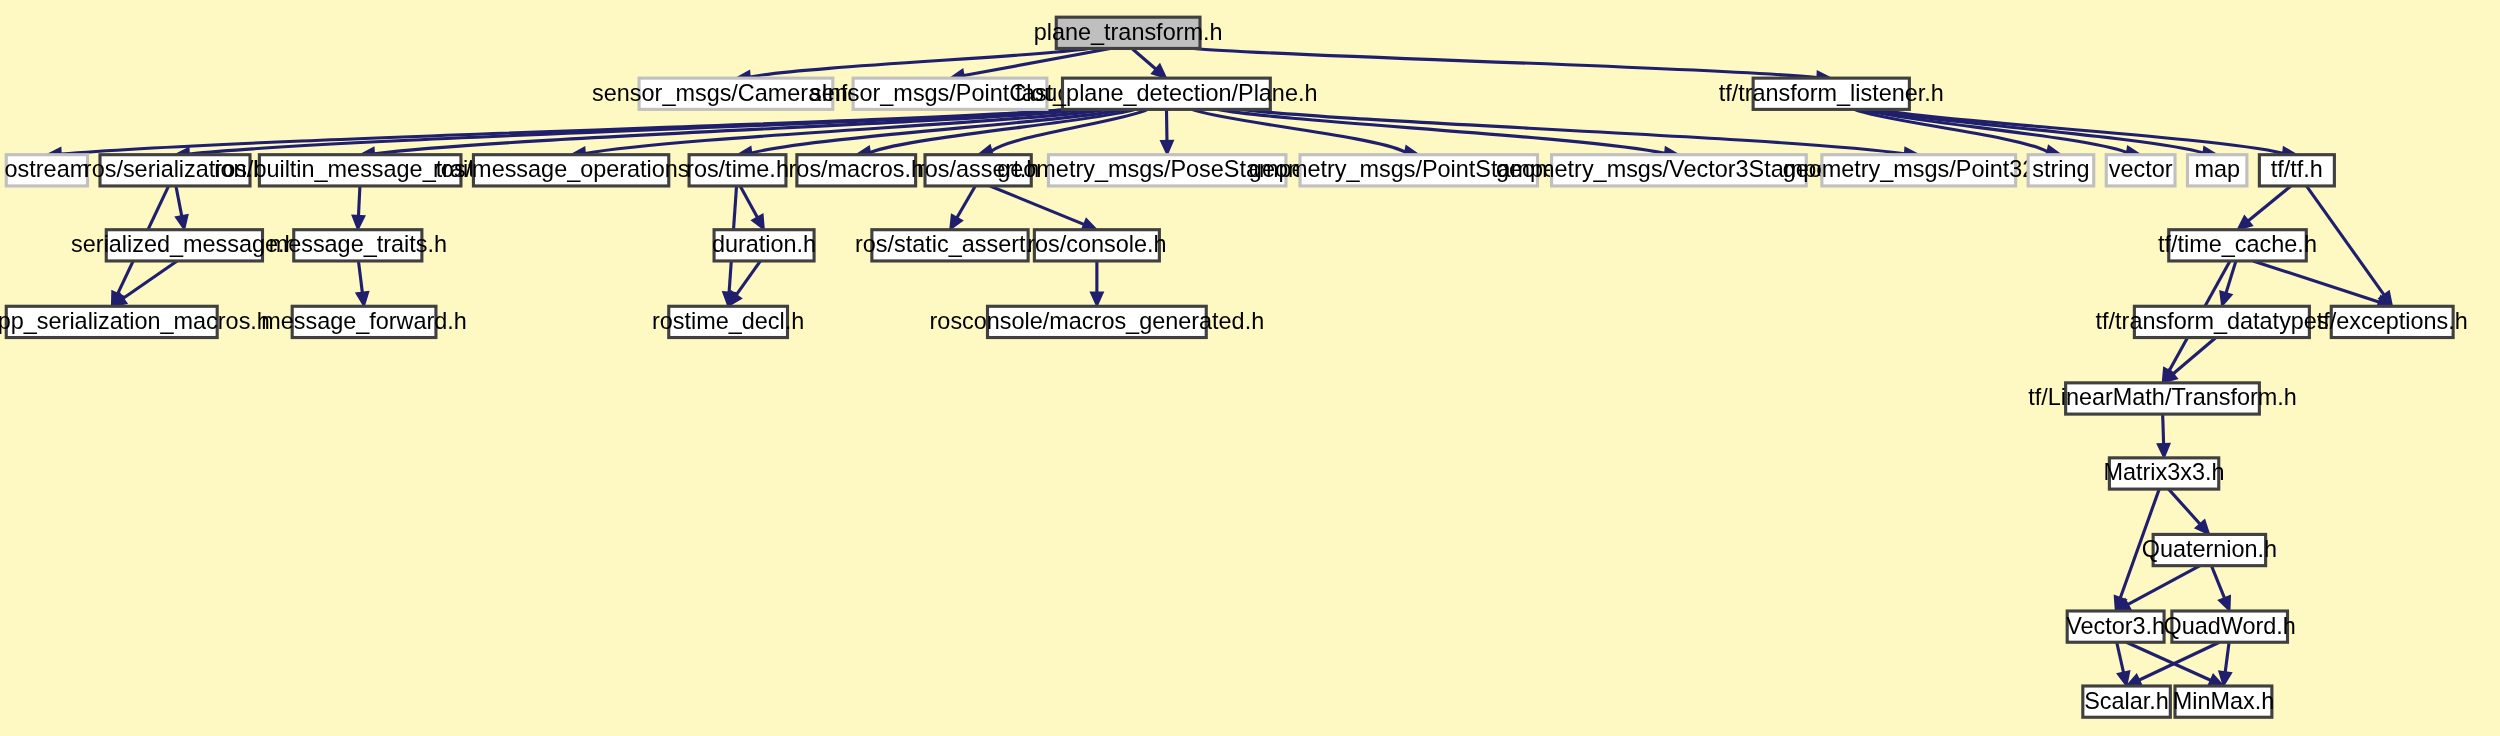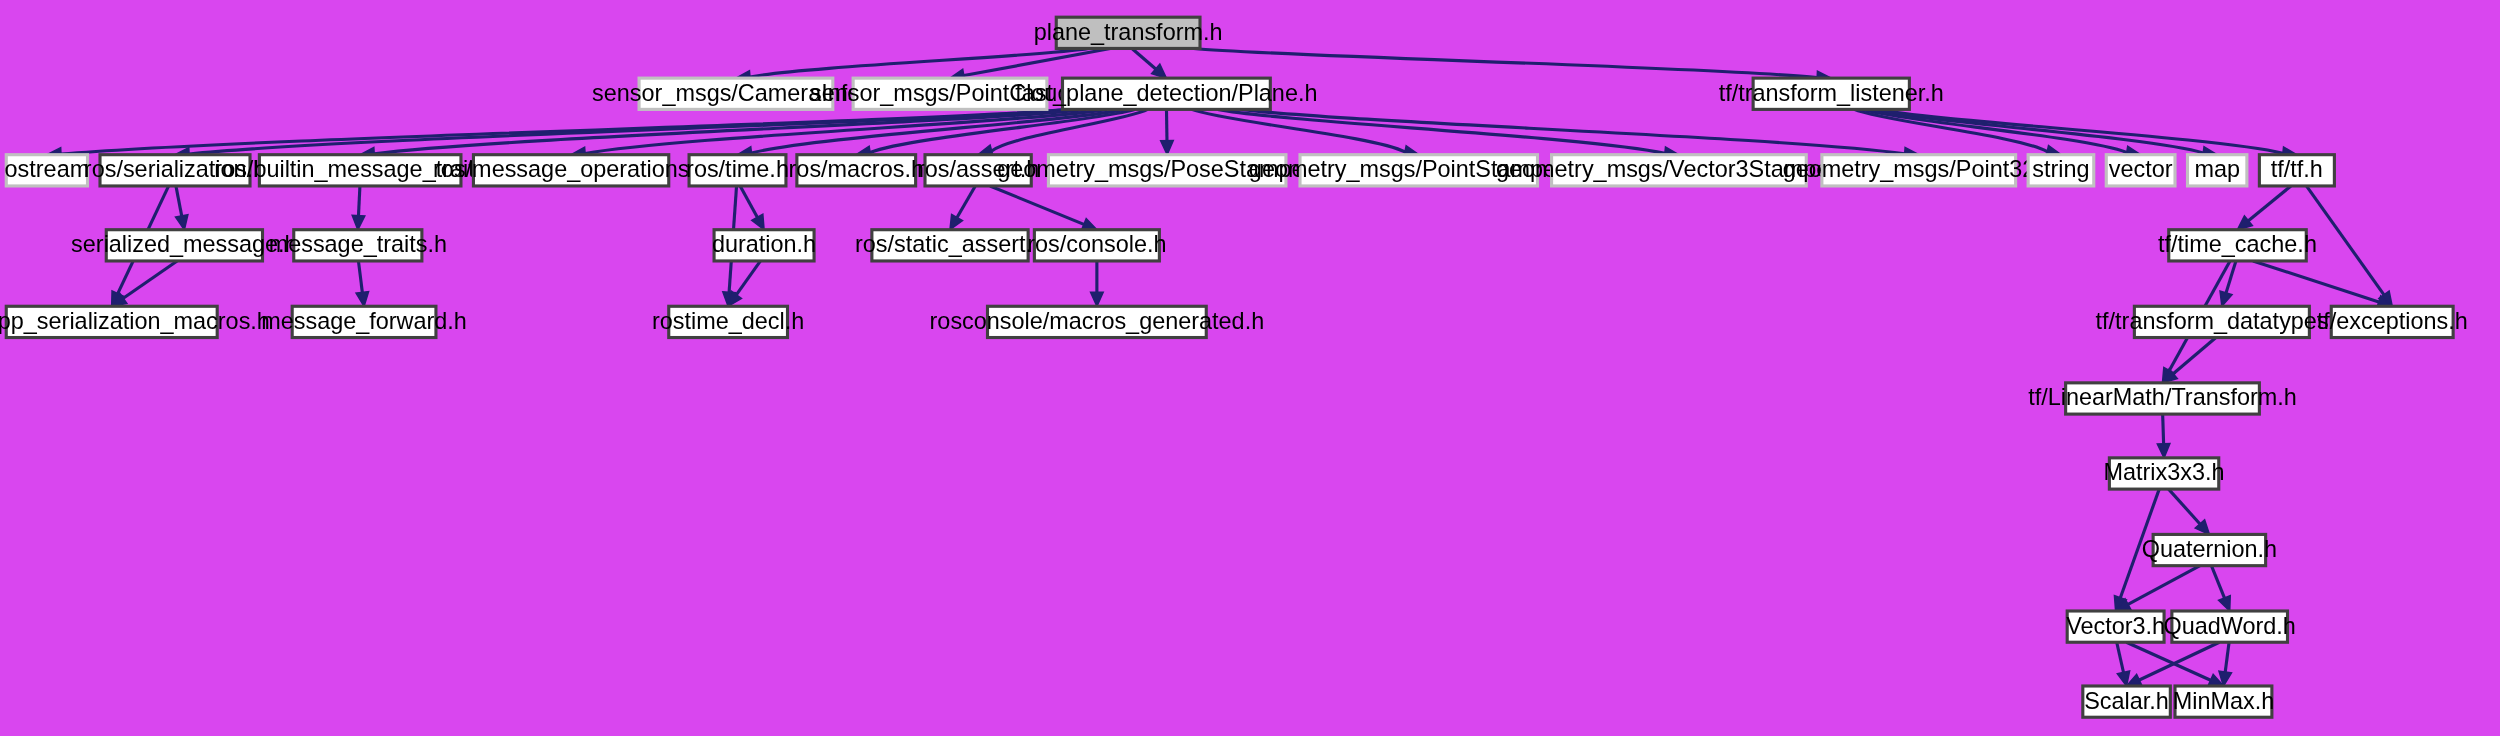--- a/index.html
+++ b/index.html
@@ -4,21 +4,21 @@
 <style>
   html, body {
     margin: 0;
     padding: 0;
     background: #ffffff;
   }
   #canvas-wrap {
     position: relative;
     width: 2500px;
     height: 736px;
-    background: #d946ef;
+    background: #fef9c3;
     overflow: hidden;
   }
   svg.graph {
     position: absolute;
     left: 0;
     top: 0;
     width: 2500px;
     height: 736px;
     display: block;
   }

